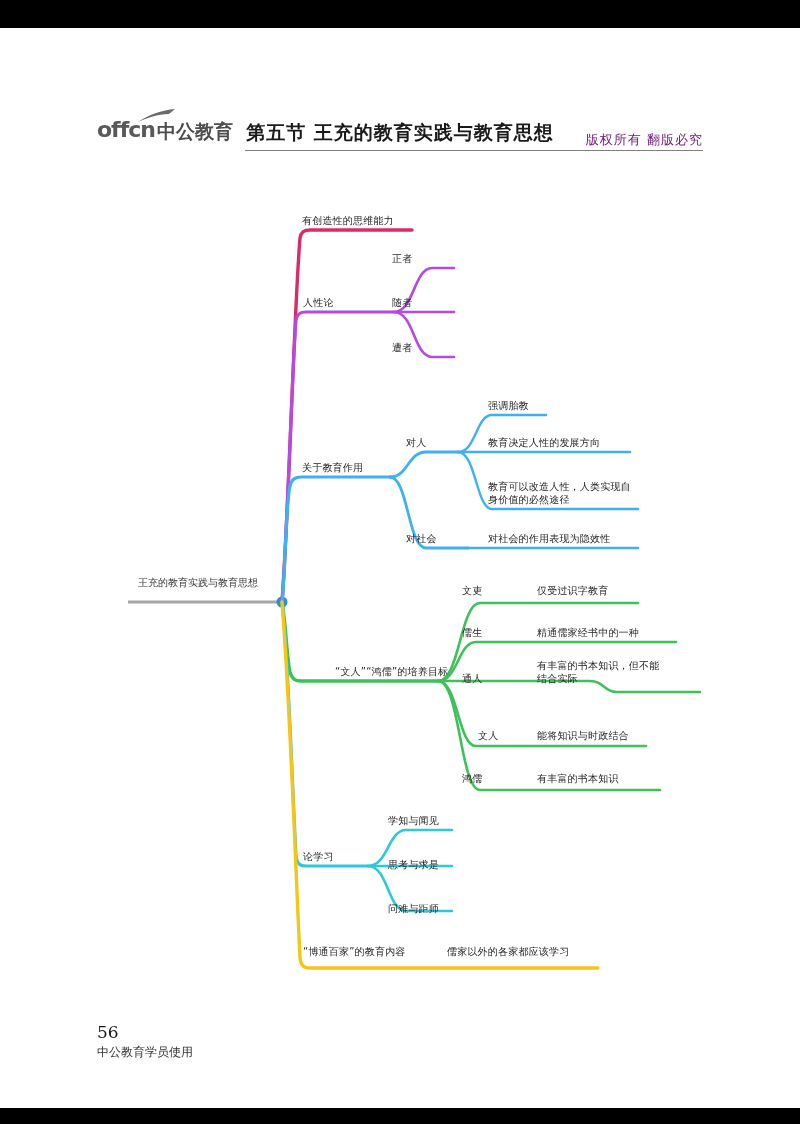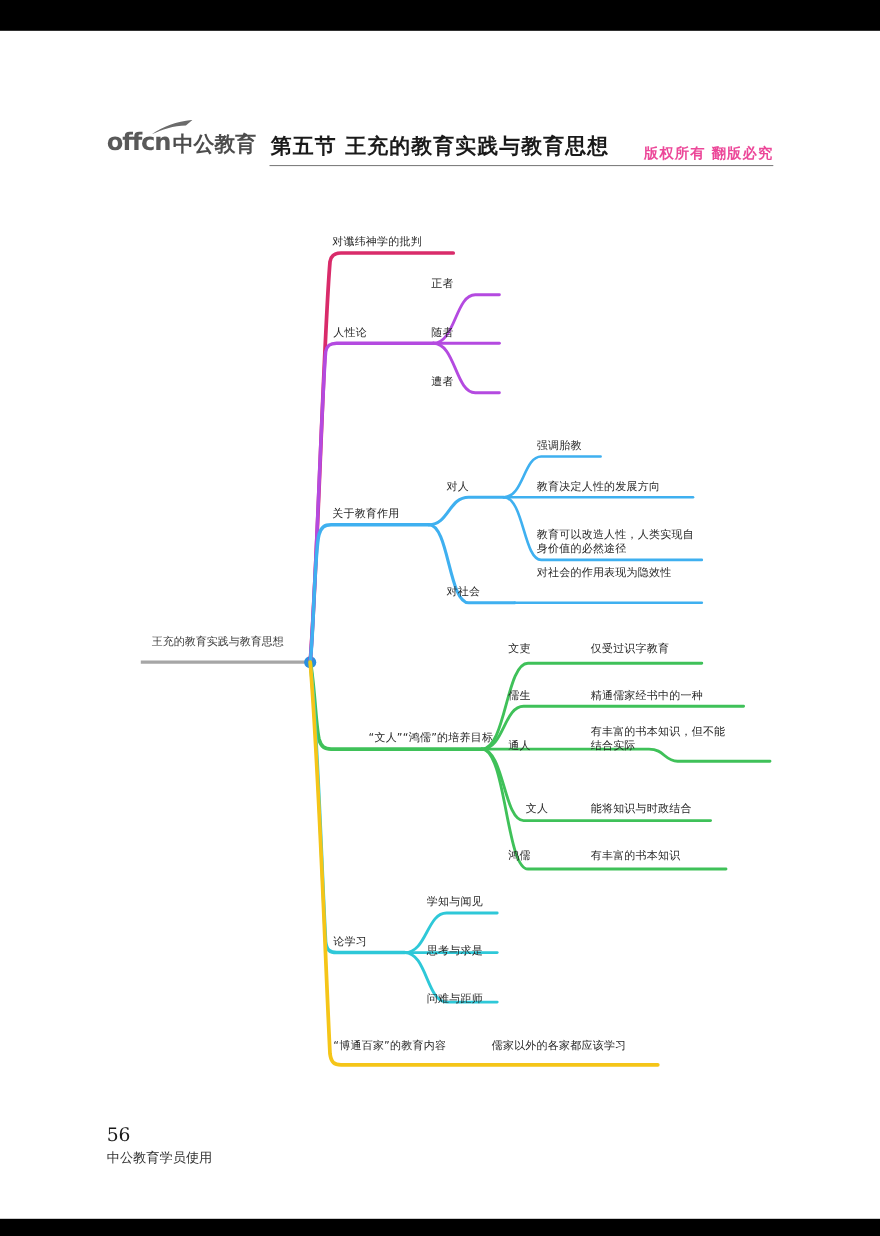--- a/index.html
+++ b/index.html
@@ -12,22 +12,22 @@
 
   
   #header{position:absolute;left:0;top:55px;width:800px;height:45px;}
   .logo{position:absolute;left:97px;top:64px;display:flex;align-items:flex-end;}
   .logo-offcn{font-family:"DejaVu Sans","Liberation Sans",sans-serif;
      font-size:22px;font-weight:bold;color:#595959;letter-spacing:-1px;line-height:1;}
   .logo-cn{font-size:19px;font-weight:bold;color:#4d4d4d;line-height:1;margin-left:2px;
      font-family:"DejaVu Sans","Liberation Sans",sans-serif;}
   .swoosh{position:absolute;left:39px;top:-10px;width:40px;height:14px;overflow:hidden;}
   .swoosh svg{display:block;}
-  .hdr-right{position:absolute;right:97px;top:76px;font-size:13px;color:#ec4899;
-     font-weight:bold;white-space:nowrap;letter-spacing:1px;text-align:right;}
+  .hdr-right{position:absolute;right:97px;top:76px;font-size:13px;color:#701a75;
+     font-weight:normal;white-space:nowrap;letter-spacing:1px;text-align:right;}
   .hdr-rule{position:absolute;left:245px;right:97px;top:95px;height:1px;background:#808080;}
 
   
   #title{position:absolute;left:0;top:120px;width:800px;text-align:center;
      font-size:19px;font-weight:bold;color:#1a1a1a;letter-spacing:1px;}
 
   
   #map{position:absolute;left:0;top:180px;width:800px;height:830px;}
   #map svg{position:absolute;left:0;top:0;}
   .node{position:absolute;font-size:10px;color:#262626;white-space:nowrap;
@@ -104,34 +104,34 @@
         <path d="M368 686 C 388 686, 388 650, 406 650 L 452 650" stroke="#2ec8d8" stroke-width="2.6"></path>
         <path d="M368 686 L 452 686" stroke="#2ec8d8" stroke-width="2.6"></path>
         <path d="M368 686 C 388 686, 388 731, 406 731 L 452 731" stroke="#2ec8d8" stroke-width="2.6"></path>
 
         <path d="M282 422 C 290 520, 296 700, 300 778 C 301 786, 304 788, 310 788 L 598 788" stroke="#f5c518" stroke-width="3.4"></path>
       </g>
     </svg>
 
     <div class="root-label" style="left:138px;top:396px;text-align:right;">王充的教育实践与教育思想</div>
 
-    <div class="node" style="left:302px;top:34px;">对谶纬神学的批判</div>
+    <div class="node" style="left:302px;top:34px;">有创造性的思维能力</div>
 
     <div class="node" style="left:303px;top:116px;">人性论</div>
     <div class="node" style="left:392px;top:72px;">正者</div>
     <div class="node" style="left:392px;top:116px;">随者</div>
     <div class="node" style="left:392px;top:161px;">遭者</div>
 
     <div class="node" style="left:302px;top:281px;">关于教育作用</div>
     <div class="node" style="left:406px;top:256px;">对人</div>
     <div class="node" style="left:406px;top:352px;">对社会</div>
     <div class="node" style="left:488px;top:219px;">强调胎教</div>
     <div class="node" style="left:488px;top:256px;">教育决定人性的发展方向</div>
     <div class="node wrap" style="left:488px;top:300px;width:150px;">教育可以改造人性，人类实现自身价值的必然途径</div>
-    <div class="node" style="left:488px;top:335px;text-align:center;">对社会的作用表现为隐效性</div>
+    <div class="node" style="left:488px;top:352px;text-align:center;">对社会的作用表现为隐效性</div>
 
     <div class="node" style="left:303px;top:485px;margin-left:32px;">“文人”“鸿儒”的培养目标</div>
     <div class="node" style="left:462px;top:404px;">文吏</div>
     <div class="node" style="left:462px;top:446px;">儒生</div>
     <div class="node" style="left:462px;top:492px;">通人</div>
     <div class="node" style="left:462px;top:549px;margin-left:16px;">文人</div>
     <div class="node" style="left:462px;top:592px;">鸿儒</div>
     <div class="node" style="left:537px;top:404px;">仅受过识字教育</div>
     <div class="node" style="left:537px;top:446px;">精通儒家经书中的一种</div>
     <div class="node wrap" style="left:537px;top:479px;width:128px;">有丰富的书本知识，但不能结合实际</div>

